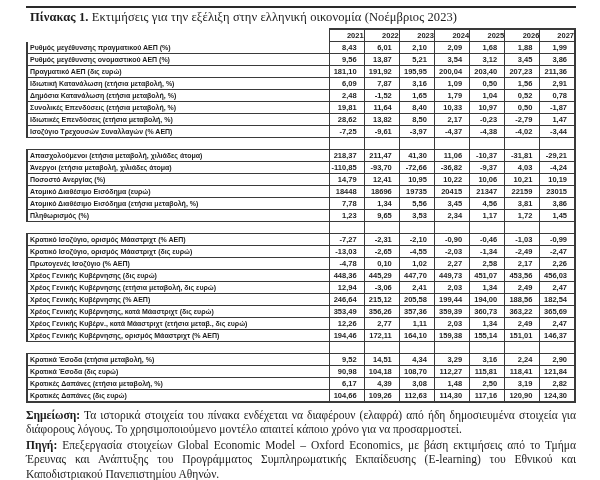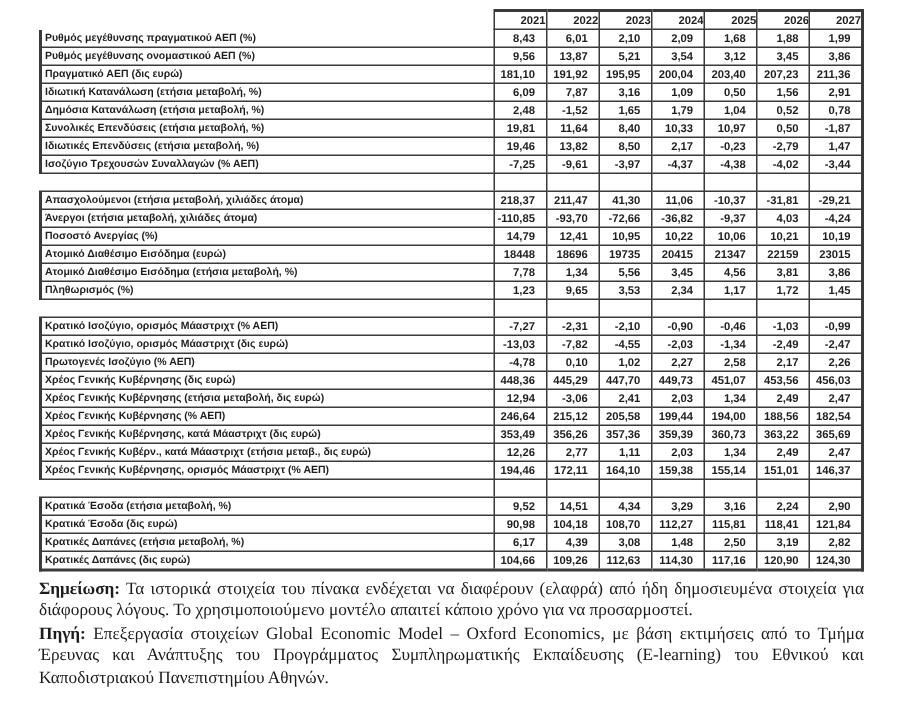--- a/index.html
+++ b/index.html
@@ -22,20 +22,21 @@
   td.open{border-top:none;border-left:none;border-right:none;border-bottom-style:hidden;}
   td.blankl{border-left:none;border-right:none;}
   .notes{margin-top:5px;font-size:11.5px;line-height:1.26;text-align:justify;}
   .notes p{margin:0 0 1px 0;}
   .notes b{font-weight:bold;}
 </style>
 </head>
 <body>
 
 <div class="sheet">
+  <div class="doc-title"><b>Πίνακας 1.</b><span> Εκτιμήσεις για την εξέλιξη στην ελληνική οικονομία (Νοέμβριος 2023)</span></div>
 
   <table class="econ">
     <colgroup>
       <col class="c-label">
       <col>
         <col>
         <col>
         <col>
         <col>
         <col>
@@ -107,21 +108,21 @@
           <td class="val">19,81</td>
           <td class="val">11,64</td>
           <td class="val">8,40</td>
           <td class="val">10,33</td>
           <td class="val">10,97</td>
           <td class="val">0,50</td>
           <td class="val">-1,87</td>
         </tr>
         <tr>
           <td class="label">Ιδιωτικές Επενδύσεις (ετήσια μεταβολή, %)</td>
-          <td class="val">19,46</td>
+          <td class="val">28,62</td>
           <td class="val">13,82</td>
           <td class="val">8,50</td>
           <td class="val">2,17</td>
           <td class="val">-0,23</td>
           <td class="val">-2,79</td>
           <td class="val">1,47</td>
         </tr>
         <tr>
           <td class="label">Ισοζύγιο Τρεχουσών Συναλλαγών (% ΑΕΠ)</td>
           <td class="val">-7,25</td>
@@ -218,21 +219,21 @@
           <td class="val">-2,31</td>
           <td class="val">-2,10</td>
           <td class="val">-0,90</td>
           <td class="val">-0,46</td>
           <td class="val">-1,03</td>
           <td class="val">-0,99</td>
         </tr>
         <tr>
           <td class="label">Κρατικό Ισοζύγιο, ορισμός Μάαστριχτ (δις ευρώ)</td>
           <td class="val">-13,03</td>
-          <td class="val">-7,82</td>
+          <td class="val">-2,65</td>
           <td class="val">-4,55</td>
           <td class="val">-2,03</td>
           <td class="val">-1,34</td>
           <td class="val">-2,49</td>
           <td class="val">-2,47</td>
         </tr>
         <tr>
           <td class="label">Πρωτογενές Ισοζύγιο (% ΑΕΠ)</td>
           <td class="val">-4,78</td>
           <td class="val">0,10</td>

